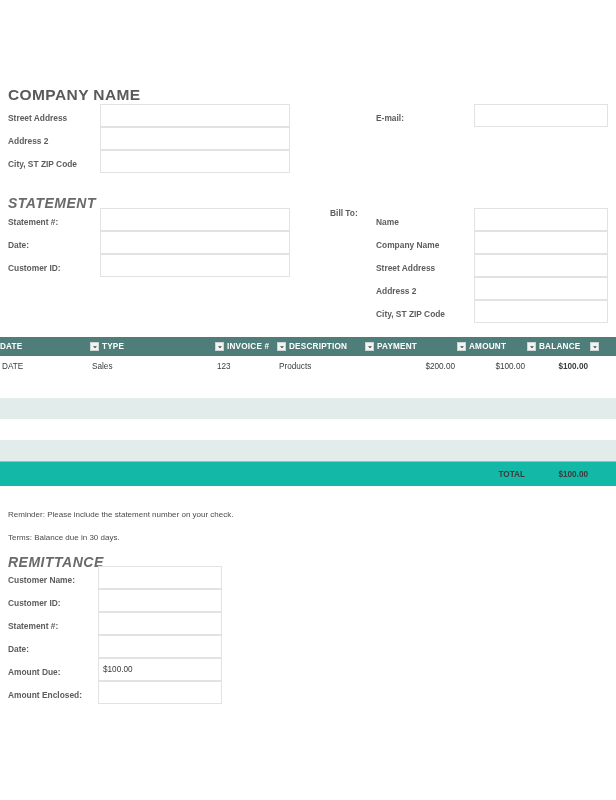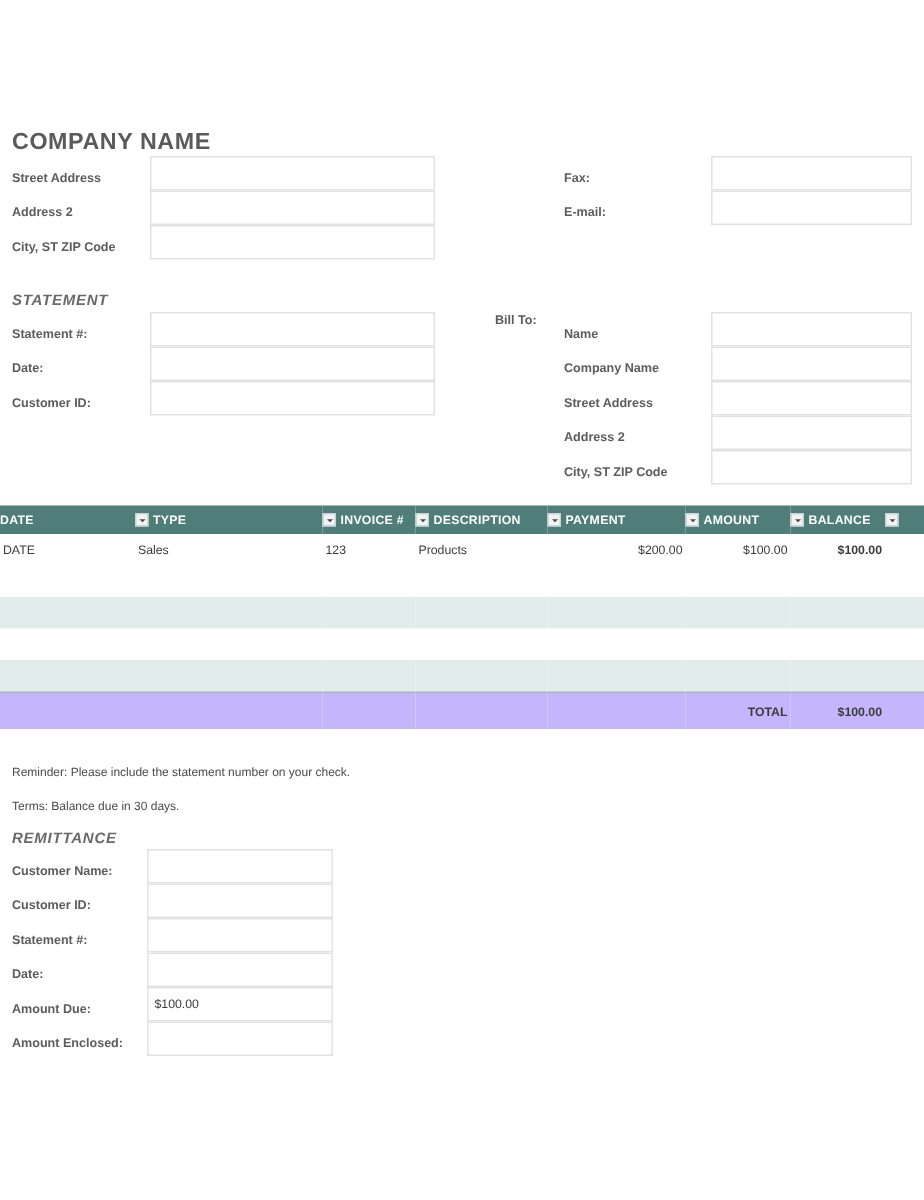--- a/index.html
+++ b/index.html
@@ -67,21 +67,21 @@
   .hdr-right .row {
     display: flex;
     align-items: flex-end;
     height: 23px;
   }
   .hdr-right .lbl { width: 98px; padding-bottom: 4px; }
   .hdr-right .box { flex: 1; height: 23px; }
 
   
   .section-title {
-    font-size: 10px;
+    font-size: 14px;
     font-style: italic;
     font-weight: bold;
     color: #6a6a6a;
     letter-spacing: 0.5px;
   }
   .statement-title { position: absolute; left: 8px; top: 195px; }
 
   .stmt-left {
     position: absolute;
     left: 8px;
@@ -166,21 +166,21 @@
     vertical-align: middle;
     border: none;
   }
   tr.stripe td { background: #e2ecea; }
   tr.plain td { background: #ffffff; }
   tr.data td { background: #ffffff; }
   td.num { text-align: right; }
   td.bal { text-align: right; font-weight: bold; }
 
   tr.total-row td {
-    background: #c4b5fd;
+    background: #14b8a6;
     border-top: 1px solid #9fbcb8;
     height: 24px;
     font-weight: bold;
     font-size: 8.2px;
   }
   td.total-label { text-align: right; padding-right: 6px; }
 
   
   .note {
     position: absolute;
@@ -228,24 +228,20 @@
       <div class="lbl field-label">Address 2</div>
       <div class="box"></div>
     </div>
     <div class="row">
       <div class="lbl field-label">City, ST  ZIP Code</div>
       <div class="box"></div>
     </div>
   </div>
 
   <div class="hdr-right">
-    <div class="row">
-      <div class="lbl field-label">Fax:</div>
-      <div class="box"></div>
-    </div>
     <div class="row">
       <div class="lbl field-label">E-mail:</div>
       <div class="box"></div>
     </div>
   </div>
 
   <div class="section-title statement-title">STATEMENT</div>
 
   <div class="stmt-left">
     <div class="row">

